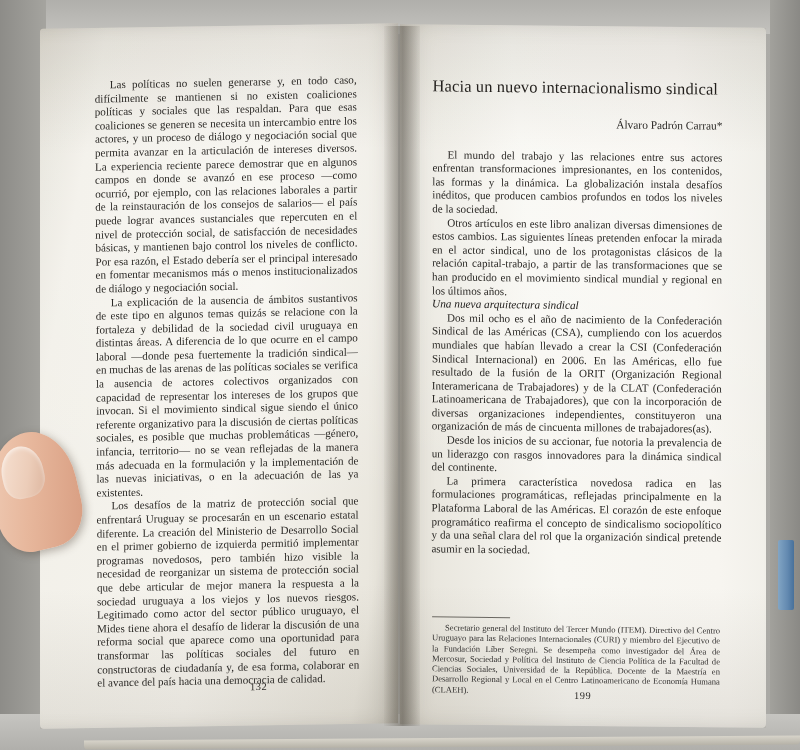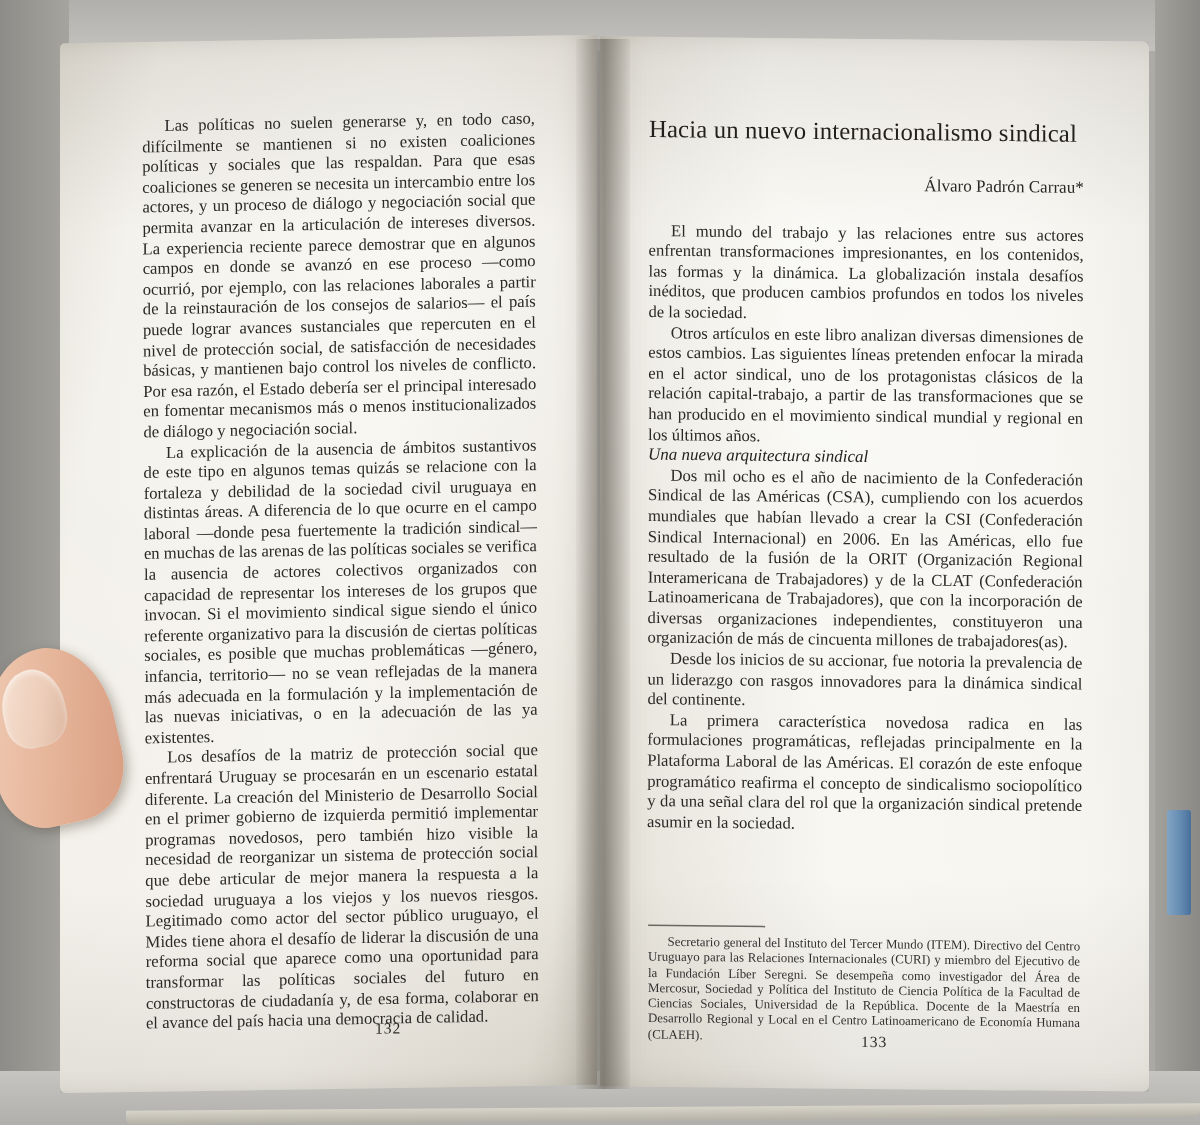--- a/index.html
+++ b/index.html
@@ -261,21 +261,21 @@
       <p>Desde los inicios de su accionar, fue notoria la prevalencia de un liderazgo con rasgos innovadores para la dinámica sindical del continente.</p>
       <p>La primera característica novedosa radica en las formulaciones programáticas, reflejadas principalmente en la Plataforma Laboral de las Américas. El corazón de este enfoque programático reafirma el concepto de sindicalismo sociopolítico y da una señal clara del rol que la organización sindical pretende asumir en la sociedad.</p>
     </div>
 
     <div class="footnote">
       <div class="footnote-rule"></div>
       <p>Secretario general del Instituto del Tercer Mundo (ITEM). Directivo del Centro Uruguayo para las Relaciones Internacionales (CURI) y miembro del Ejecutivo de la Fundación Líber Seregni. Se desempeña como investigador del Área de Mercosur, Sociedad y Política del Instituto de Ciencia Política de la Facultad de Ciencias Sociales, Universidad de la República. Docente de la Maestría en Desarrollo Regional y Local en el Centro Latinoamericano de Economía Humana (CLAEH).</p>
     </div>
 
     <div class="folio folio-left">132</div>
-    <div class="folio folio-right">133</div>
+    <div class="folio folio-right">199</div>
 
     <div class="page-edge"></div>
   </div>
 
   <div class="finger">
     <div class="nail"></div>
   </div>
 </div>
 
 </body></html>

